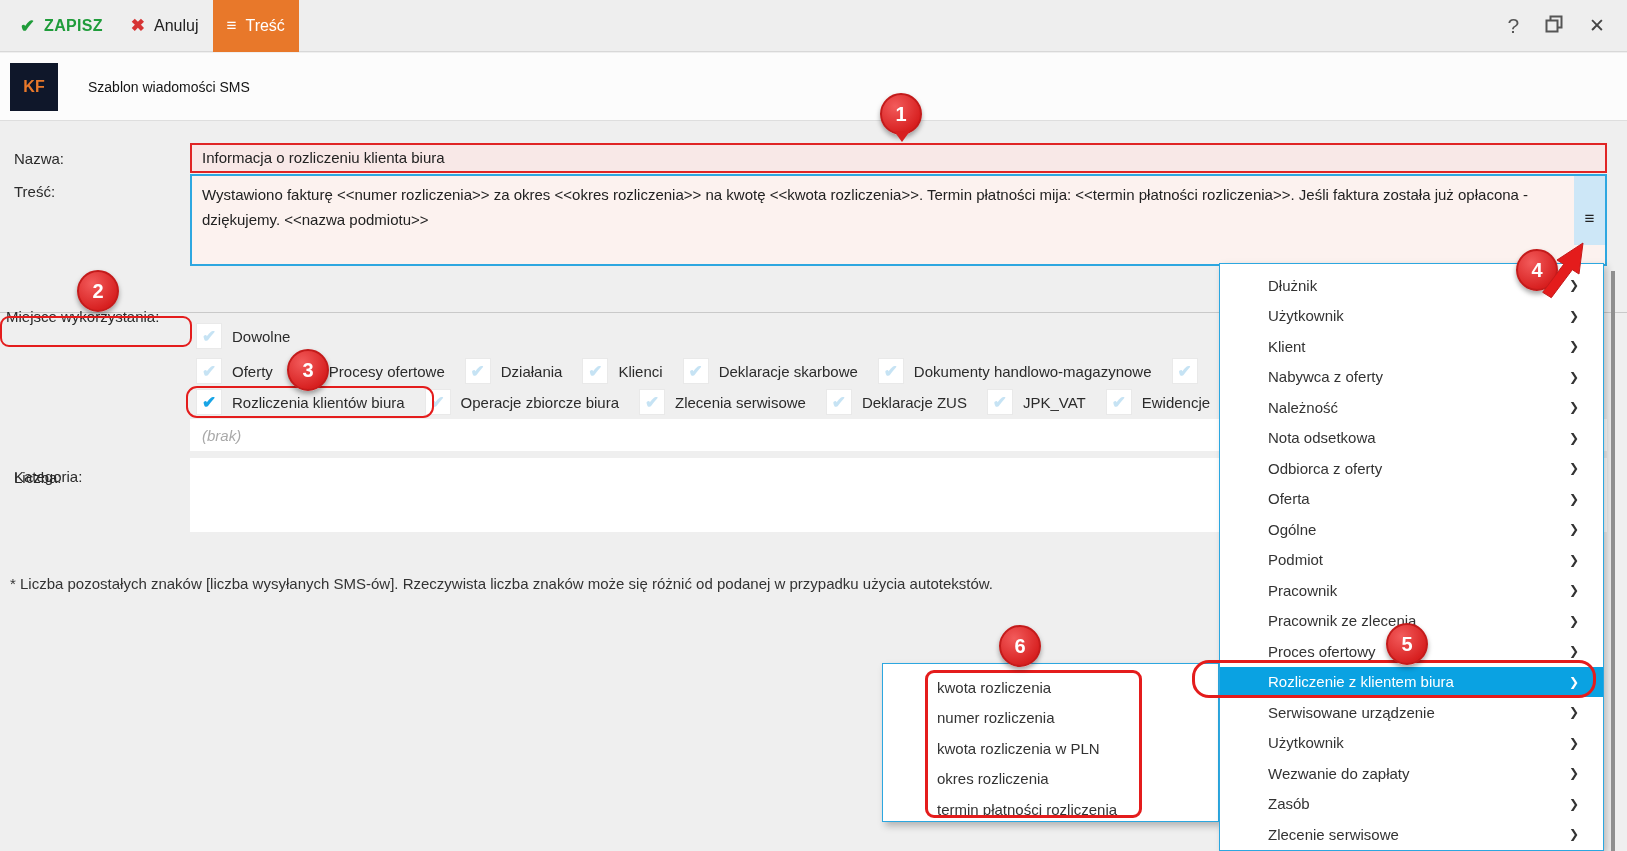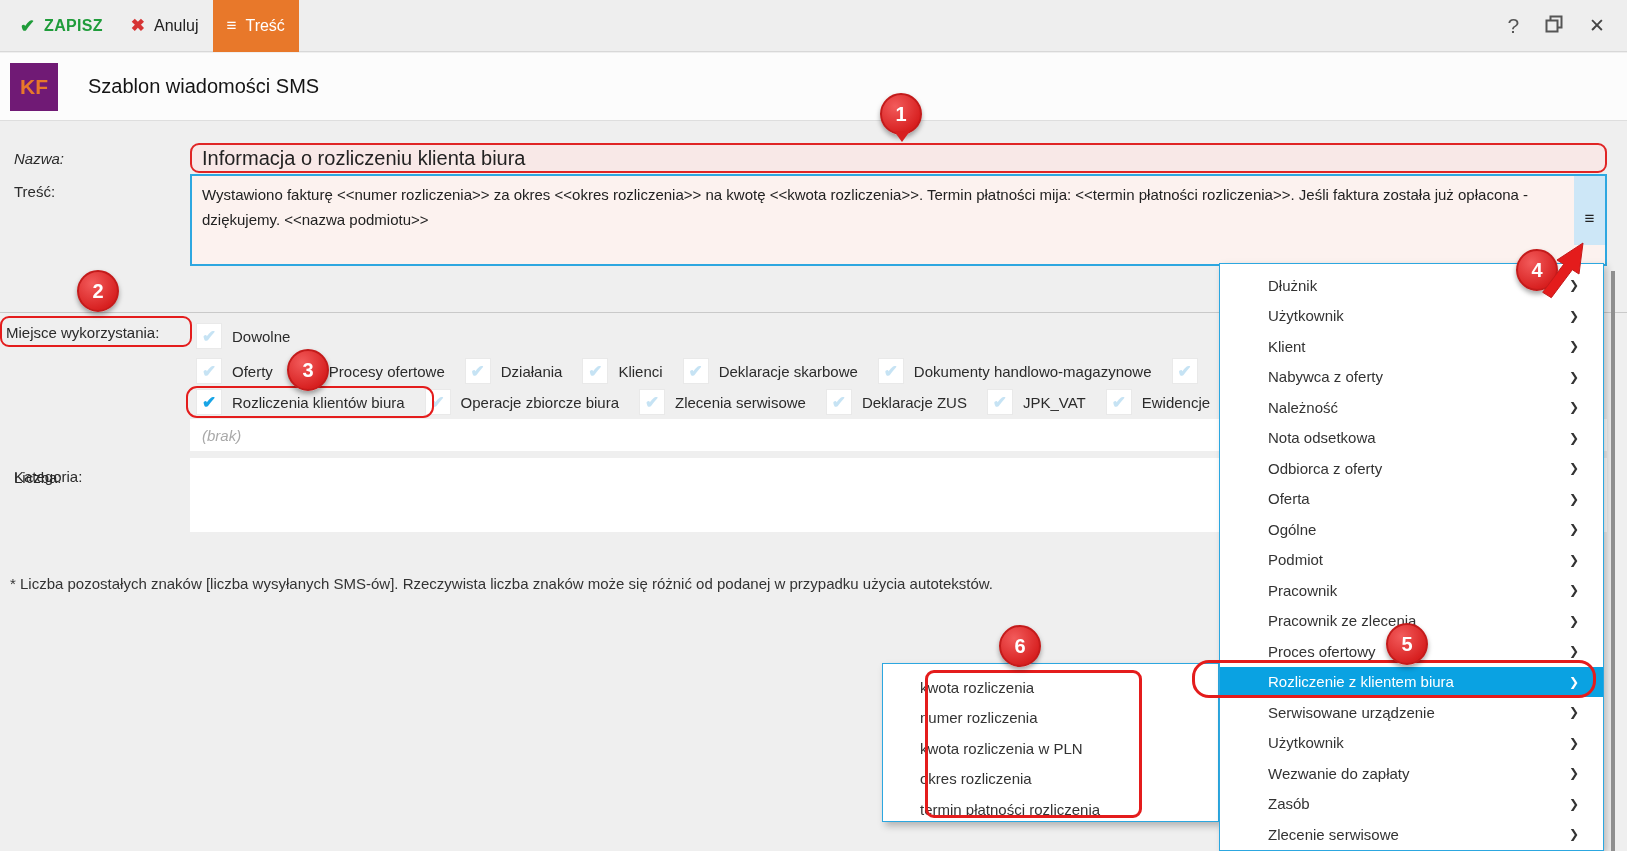--- a/index.html
+++ b/index.html
@@ -19,29 +19,29 @@
   .tb-content { background:#e8782a; color:#fff; }
   .tb-content .lbl { color:#fff; font-size:16px; }
   .tb-content .ic { color:#fff; font-size:17px; }
   .tb-right { margin-left:auto; display:flex; align-items:center; gap:26px; padding-right:22px; }
   .tb-help { color:#555; font-size:21px; }
   .tb-close { color:#444; font-size:19px; }
 
   
   .header { position:absolute; left:0; top:53px; width:1627px; height:68px; background:#fcfcfc;
             border-bottom:1px solid #dedede; display:flex; align-items:center; z-index:2; }
-  .badge { width:48px; height:48px; margin-left:10px; background:#701a75; color:#e8782a;
-           font-weight:bold; font-size:21px; display:flex; align-items:center; justify-content:center; }
-  .title { margin-left:30px; font-size:20px; color:#141414; }
+  .badge { width:48px; height:48px; margin-left:10px; background:#0f172a; color:#e8782a;
+           font-weight:bold; font-size:16px; display:flex; align-items:center; justify-content:center; }
+  .title { margin-left:30px; font-size:14px; color:#141414; }
 
   
   .flabel { position:absolute; font-size:15px; color:#2b2b2b; z-index:2; }
   .field-nazwa { position:absolute; left:190px; top:143px; width:1417px; height:30px;
-                 background:#f8e8e7; border:2px solid #e02525; border-radius:9px;
-                 font-size:20px; color:#222; line-height:26px; padding:0 10px; z-index:2; }
+                 background:#f8e8e7; border:2px solid #e02525; border-radius:0;
+                 font-size:15px; color:#222; line-height:26px; padding:0 10px; z-index:2; }
   .field-tresc { position:absolute; left:190px; top:174px; width:1417px; height:92px;
                  background:#fcf2ef; border:2px solid #2ea7e0;
                  font-size:15px; color:#222; line-height:25px; padding:6px 44px 6px 10px; z-index:2; }
   .autotext-strip { position:absolute; right:0; top:0; width:31px; height:69px; background:#cde7f7;
                     display:flex; align-items:flex-end; justify-content:center; padding-bottom:14px; }
   .autotext-strip .ic { color:#222; font-size:17px; }
   .sep { position:absolute; left:0; top:312px; width:1627px; height:1px; background:#c9c9c9; z-index:1; }
 
   .cbrow { position:absolute; left:196px; display:flex; align-items:center; gap:20px; z-index:2; }
   .cb-group { display:flex; align-items:center; gap:10px; }
@@ -62,21 +62,21 @@
           border:1px solid #2ca7e0; box-shadow:3px 3px 7px rgba(0,0,0,.22); z-index:6;
           padding-top:6px; overflow:hidden; }
   .menu-item { position:relative; height:30.5px; display:flex; align-items:center;
                padding-left:48px; font-size:15px; color:#333;text-align:center; }
   .menu-item .chev { position:absolute; right:24px; font-size:12px; color:#333; }
   .menu-item.hl { background:#0aa2e2; color:#fff; }
   .menu-item.hl .chev { color:#fff; }
 
   .submenu { position:absolute; left:882px; top:663px; width:337px; height:159px; background:#fff;
              border:1px solid #2ca7e0; box-shadow:3px 4px 7px rgba(0,0,0,.25); z-index:5; padding-top:8px; }
-  .submenu-item { height:30.5px; display:flex; align-items:center; padding-left:37px; font-size:15px; color:#333; }
+  .submenu-item { height:30.5px; display:flex; align-items:center; padding-left:54px; font-size:15px; color:#333; }
 
   .darkbar { position:absolute; left:1611px; top:271px; width:4px; height:580px; background:#8f8f8f; z-index:7; }
 
   
   .ann-outline { position:absolute; border:2px solid #e41c1c; border-radius:9px; z-index:8; pointer-events:none; }
   .circle { position:absolute; width:42px; height:42px; border-radius:50%;
             background:radial-gradient(circle at 35% 30%, #f25b5b, #d71f1f 75%);
             border:2px solid #c31b1b; box-shadow:0 3px 5px rgba(0,0,0,.35);
             color:#fff; font-weight:bold; font-size:20px;
             display:flex; align-items:center; justify-content:center; z-index:9; pointer-events:none; }
@@ -113,23 +113,23 @@
       </span>
       <span class="tb-close">✕</span>
     </div>
   </div>
 
   <div class="header">
     <div class="badge">KF</div>
     <div class="title">Szablon wiadomości SMS</div>
   </div>
 
-  <div class="flabel" style="left:14px; top:150px;font-style:italic;">Nazwa:</div>
+  <div class="flabel" style="left:14px; top:150px;">Nazwa:</div>
   <div class="flabel" style="left:14px; top:183px;">Treść:</div>
-  <div class="flabel" style="left:6px; top:324px;text-align:right;">Miejsce wykorzystania:</div>
+  <div class="flabel" style="left:6px; top:308px;text-align:right;">Miejsce wykorzystania:</div>
   <div class="flabel" style="left:14px; top:428px;margin-top:40px;">Kategoria:</div>
   <div class="flabel" style="left:14px; top:469px;">Liczba:</div>
 
   <div class="field-nazwa">Informacja o rozliczeniu klienta biura</div>
   <div class="field-tresc">
     <span>Wystawiono fakturę &lt;&lt;numer rozliczenia&gt;&gt; za okres &lt;&lt;okres rozliczenia&gt;&gt; na kwotę &lt;&lt;kwota rozliczenia&gt;&gt;. Termin płatności mija: &lt;&lt;termin płatności rozliczenia&gt;&gt;. Jeśli faktura została już opłacona - dziękujemy. &lt;&lt;nazwa podmiotu&gt;&gt;</span>
     <div class="autotext-strip">
       <span class="ic">≡</span>
     </div>
   </div>

